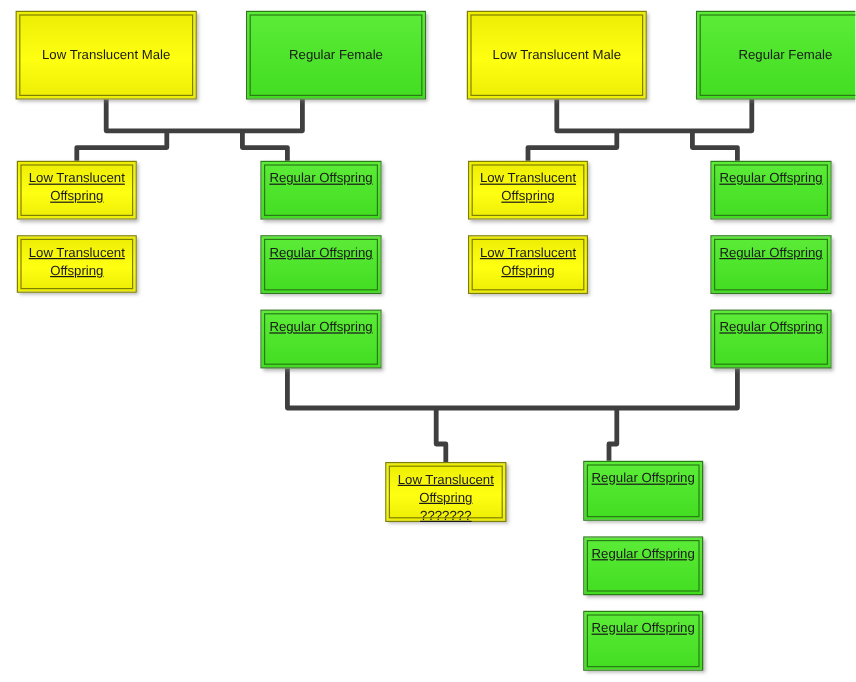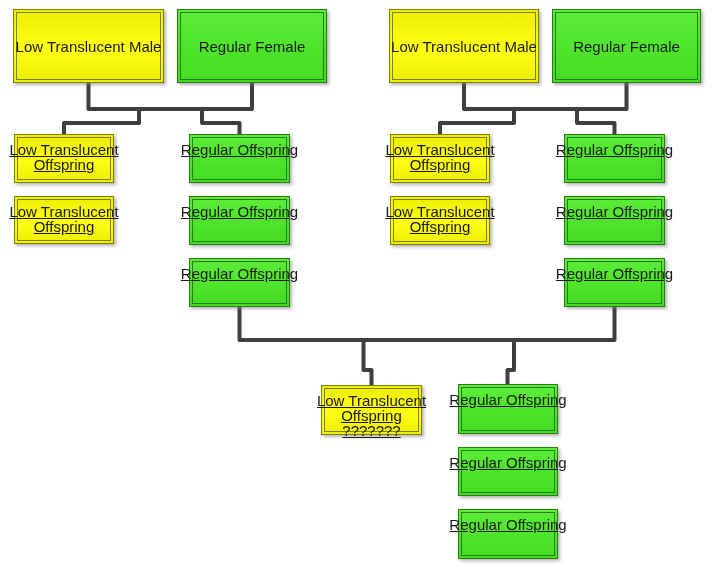--- a/index.html
+++ b/index.html
@@ -39,39 +39,40 @@
   }
   .node .inner {
     box-sizing: border-box;
     width: 100%;
     height: 100%;
     display: flex;
     flex-direction: column;
     align-items: center;
     justify-content: center;
     text-align: left;
-    font-size: 15px;
+    font-size: 11px;
     line-height: 15px;
     color: var(--text-color, #1a1a1a);
   }
   .node.valign-top .inner {
     justify-content: flex-start;
     padding-top: 4px;
     text-decoration: underline;
   }
   .node.yellow {
     background: linear-gradient(180deg, var(--yellow-top) 0%, var(--yellow-bottom) 55%, var(--yellow-top) 100%);
     border: 1px solid var(--yellow-border);
   }
   .node.yellow .inner {
     border: 1px solid var(--yellow-border);
   }
   .node.green {
     background: linear-gradient(180deg, var(--green-top) 0%, var(--green-bottom) 100%);
     border: 1px solid var(--green-border);
+    margin-left: 28px;
   }
   .node.green .inner {
     border: 1px solid var(--green-border);
   }
   .label-line {
     display: block;
     white-space: nowrap;
   }
 </style>
 </head>

